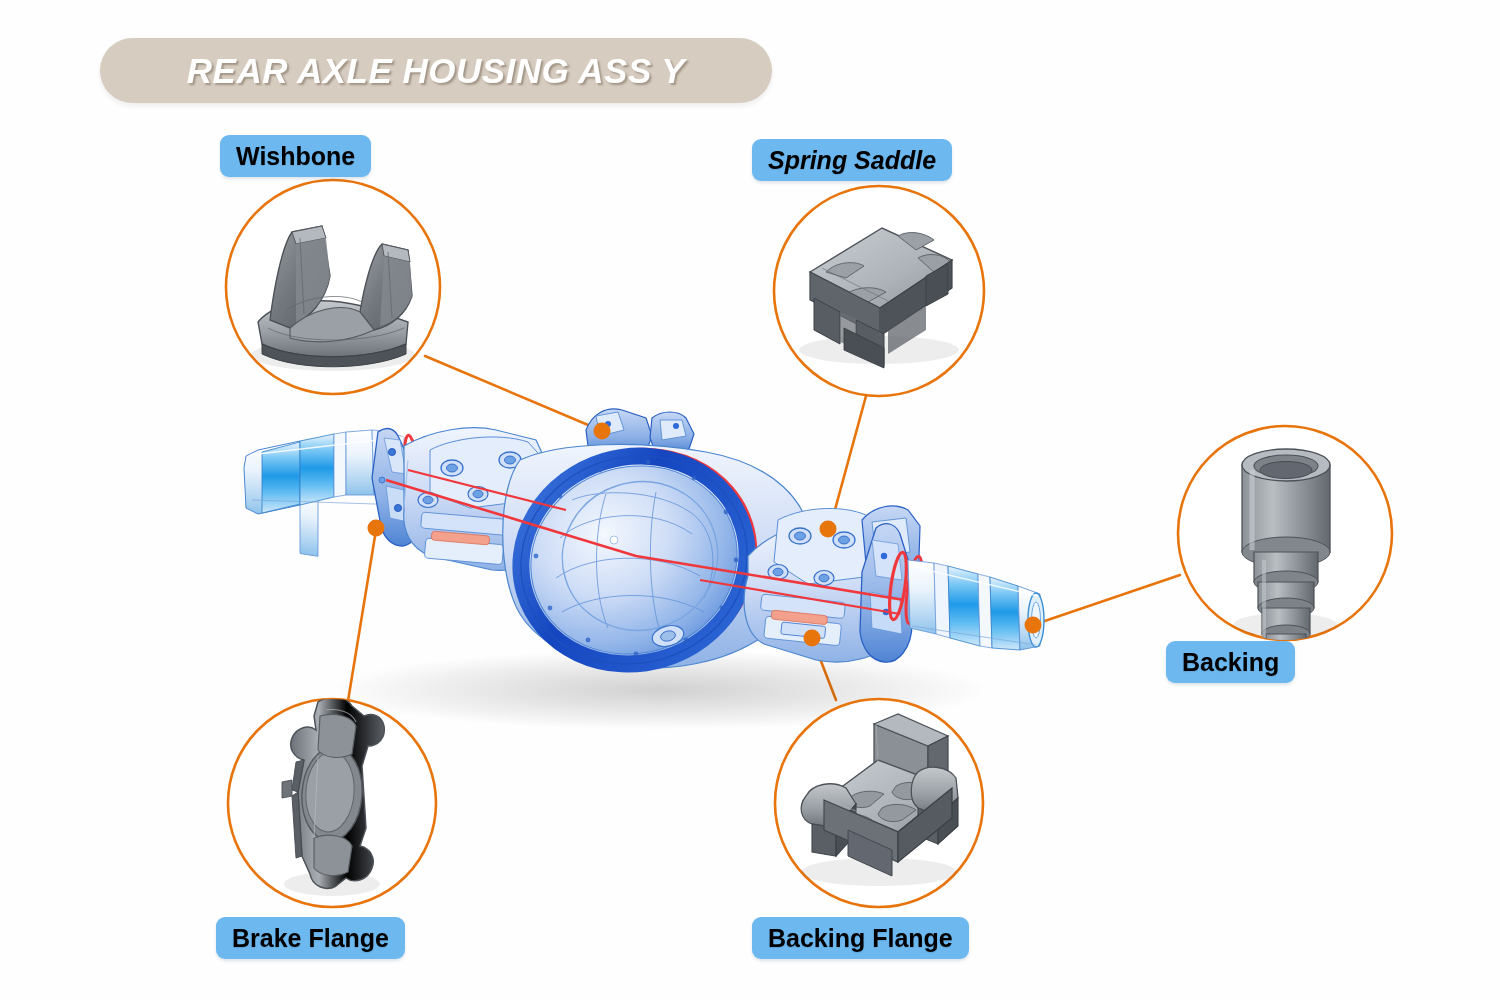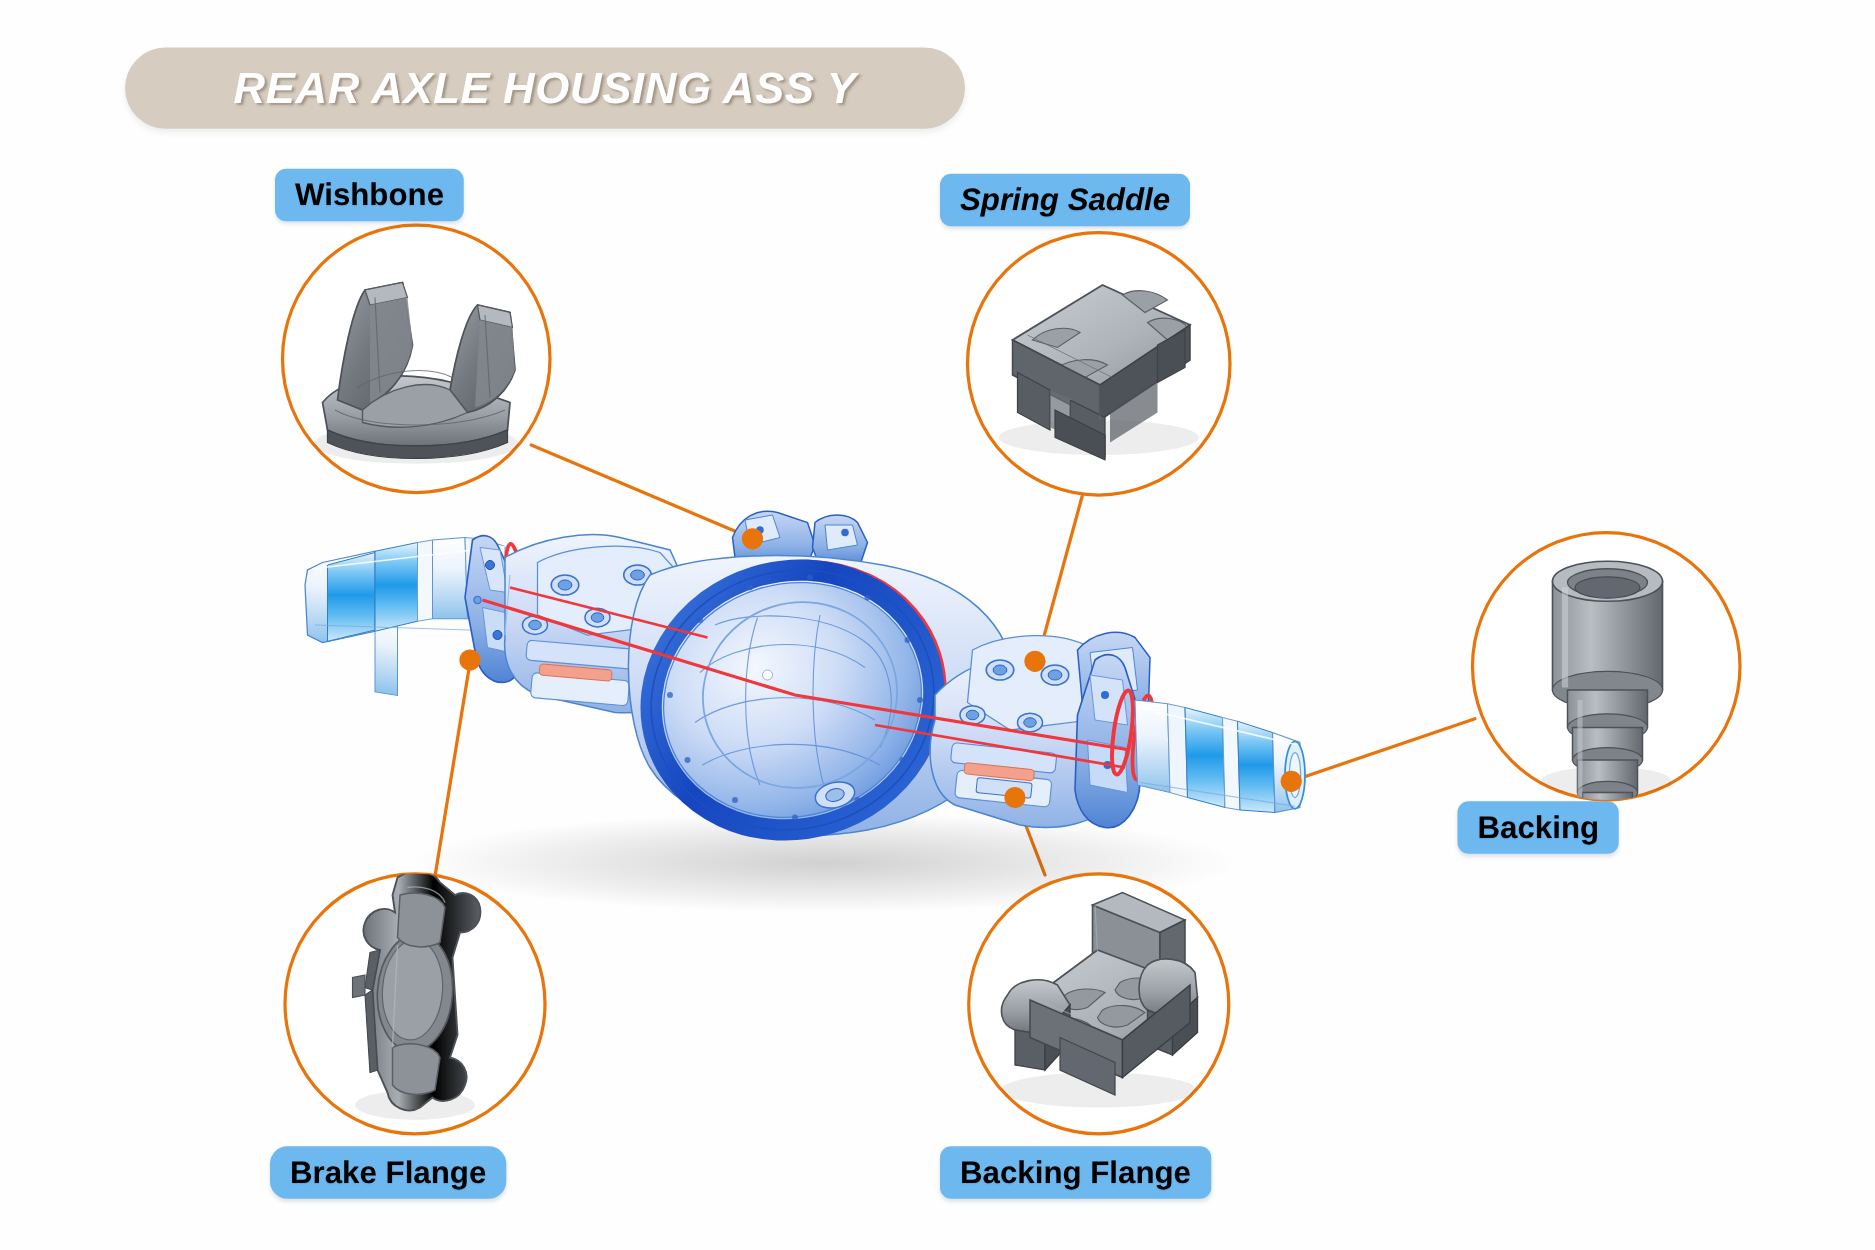--- a/index.html
+++ b/index.html
@@ -34,21 +34,21 @@
     position:absolute;background:#6cb8ef;border-radius:9px;
     display:flex;align-items:center;justify-content:center;
     color:#000000;font-size:25px;font-weight:bold;white-space:nowrap;
     box-shadow:0 2px 3px rgba(70,110,150,.18);
     padding:0 16px;height:42px;
     text-shadow:0 1px 1px rgba(60,110,160,.25);
   }
   #label-wishbone{left:220px;top:135px;}
   #label-spring-saddle{left:752px;top:139px;font-style:italic;}
   #label-spindle{left:1166px;top:641px;}
-  #label-brake-flange{left:216px;top:917px;border-radius:14px;}
+  #label-brake-flange{left:216px;top:917px;}
   #label-backing-plate{left:752px;top:917px;}
 </style>
 </head>
 <body>
 
 <div id="stage">
 
   <div class="title-pill">
     <div class="title-text">REAR AXLE HOUSING ASS Y</div>
   </div>

